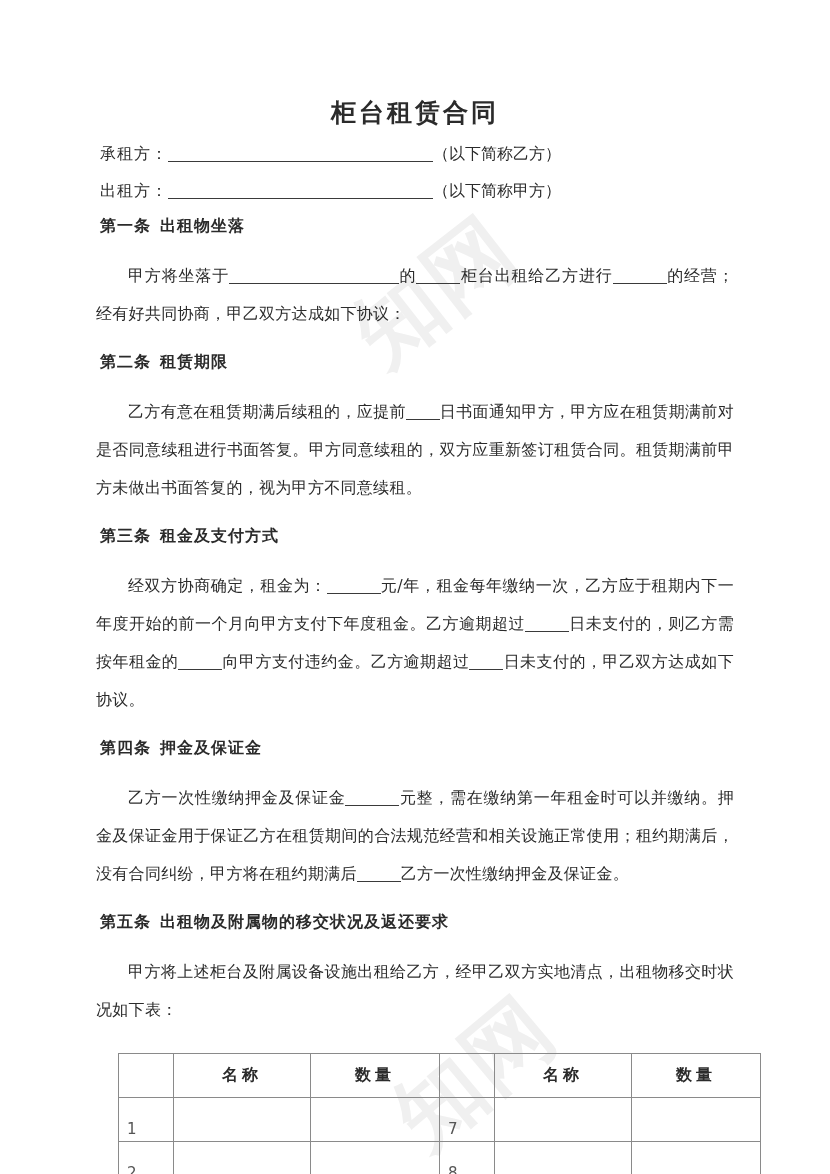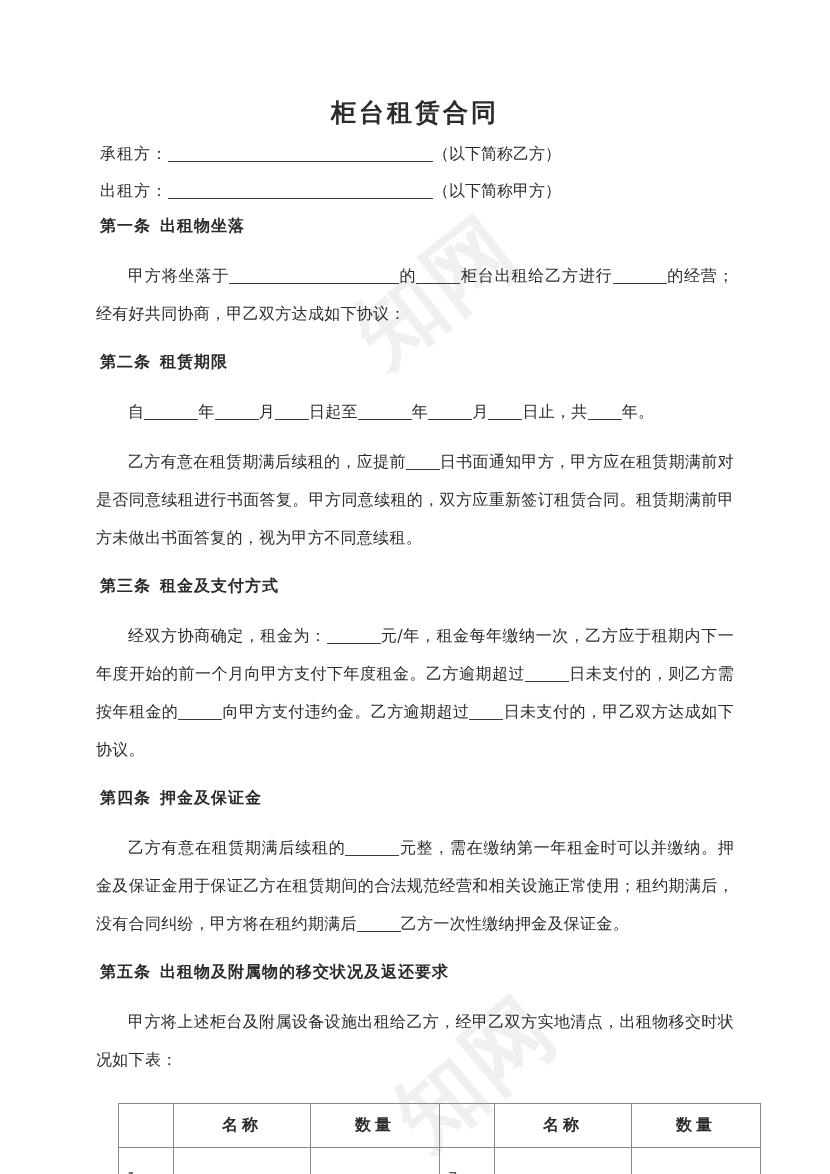--- a/index.html
+++ b/index.html
@@ -165,26 +165,25 @@
 
     <div id="parties">
         <div class="party-line"><span class="party-label">承租方：</span><span class="blank-long"></span><span class="party-note">（以下简称乙方）</span></div>
         <div class="party-line"><span class="party-label">出租方：</span><span class="blank-long"></span><span class="party-note">（以下简称甲方）</span></div>
       </div>
 
     <div id="sections">
         <div class="sec-head"><span>第一条</span><span class="sep"></span><span>出租物坐落</span></div>
         <p class="para indent"><span>甲方将坐落于</span><span class="bl bl-12"></span><span>的</span><span class="bl bl-4"></span><span>柜台</span><span>出租给乙方进行</span><span class="bl bl-5"></span><span>的经营；经有好共同协商，甲乙双方达成如下协议：</span></p>
         <div class="sec-head"><span>第二条</span><span class="sep"></span><span>租赁期限</span></div>
-        <p class="para indent"><span>自</span><span class="bl bl-5"></span><span>年</span><span class="bl bl-4"></span><span>月</span><span class="bl bl-3"></span><span>日起至</span><span class="bl bl-5"></span><span>年</span><span class="bl bl-4"></span><span>月</span><span class="bl bl-3"></span><span>日止，共</span><span class="bl bl-3"></span><span>年。</span></p>
         <p class="para indent"><span>乙方有意在租赁期满后续租的，应提前</span><span class="bl bl-3"></span><span>日书面通知甲方，甲方应在租赁期满前对是否同意续租进行书面答复。甲方同意续租的，双方应重新签订租赁合同。租赁期满前甲方未做出书面答复的，视为甲方不同意续租。</span></p>
         <div class="sec-head"><span>第三条</span><span class="sep"></span><span>租金及支付方式</span></div>
         <p class="para indent"><span>经双方协商确定，租金为：</span><span class="bl bl-5"></span><span>元/年，租金每年缴纳一次，乙方应于租期内下一年度开始的前一个月向甲方支付下年度租金。乙方逾期超过</span><span class="bl bl-4"></span><span>日未支付的，则乙方需按年租金的</span><span class="bl bl-4"></span><span>向甲方支付违约金。乙方逾期超过</span><span class="bl bl-3"></span><span>日未支付的，甲乙双方达成如下协议。</span></p>
         <div class="sec-head"><span>第四条</span><span class="sep"></span><span>押金及保证金</span></div>
-        <p class="para indent"><span>乙方有意在租赁期满后续租的</span><span class="bl bl-5"></span><span>元整，需在缴纳第一年租金时可以并缴纳。押金及保证金用于保证乙方在租赁期间的合法规范经营和相关设施正常使用；租约期满后，没有合同纠纷，甲方将在租约期满后</span><span class="bl bl-4"></span><span>乙方一次性缴纳押金及保证金。</span></p>
+        <p class="para indent"><span>乙方一次性缴纳押金及保证金</span><span class="bl bl-5"></span><span>元整，需在缴纳第一年租金时可以并缴纳。押金及保证金用于保证乙方在租赁期间的合法规范经营和相关设施正常使用；租约期满后，没有合同纠纷，甲方将在租约期满后</span><span class="bl bl-4"></span><span>乙方一次性缴纳押金及保证金。</span></p>
         <div class="sec-head"><span>第五条</span><span class="sep"></span><span>出租物及附属物的移交状况及返还要求</span></div>
         <p class="para indent"><span>甲方将上述柜台及附属设备设施出租给乙方，经甲乙双方实地清点，出租物移交时状况如下表：</span></p>
       </div>
 
     <div class="tbl-wrap">
       <table class="goods">
         <thead>
           <tr>
             <td class="c-idx"></td>
             <td class="c-name">名称</td>

